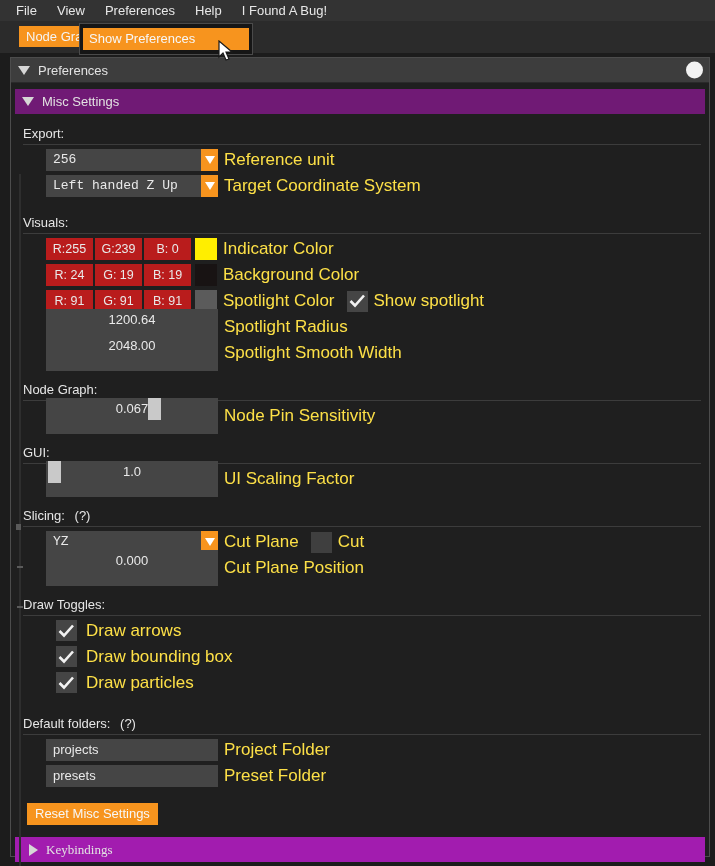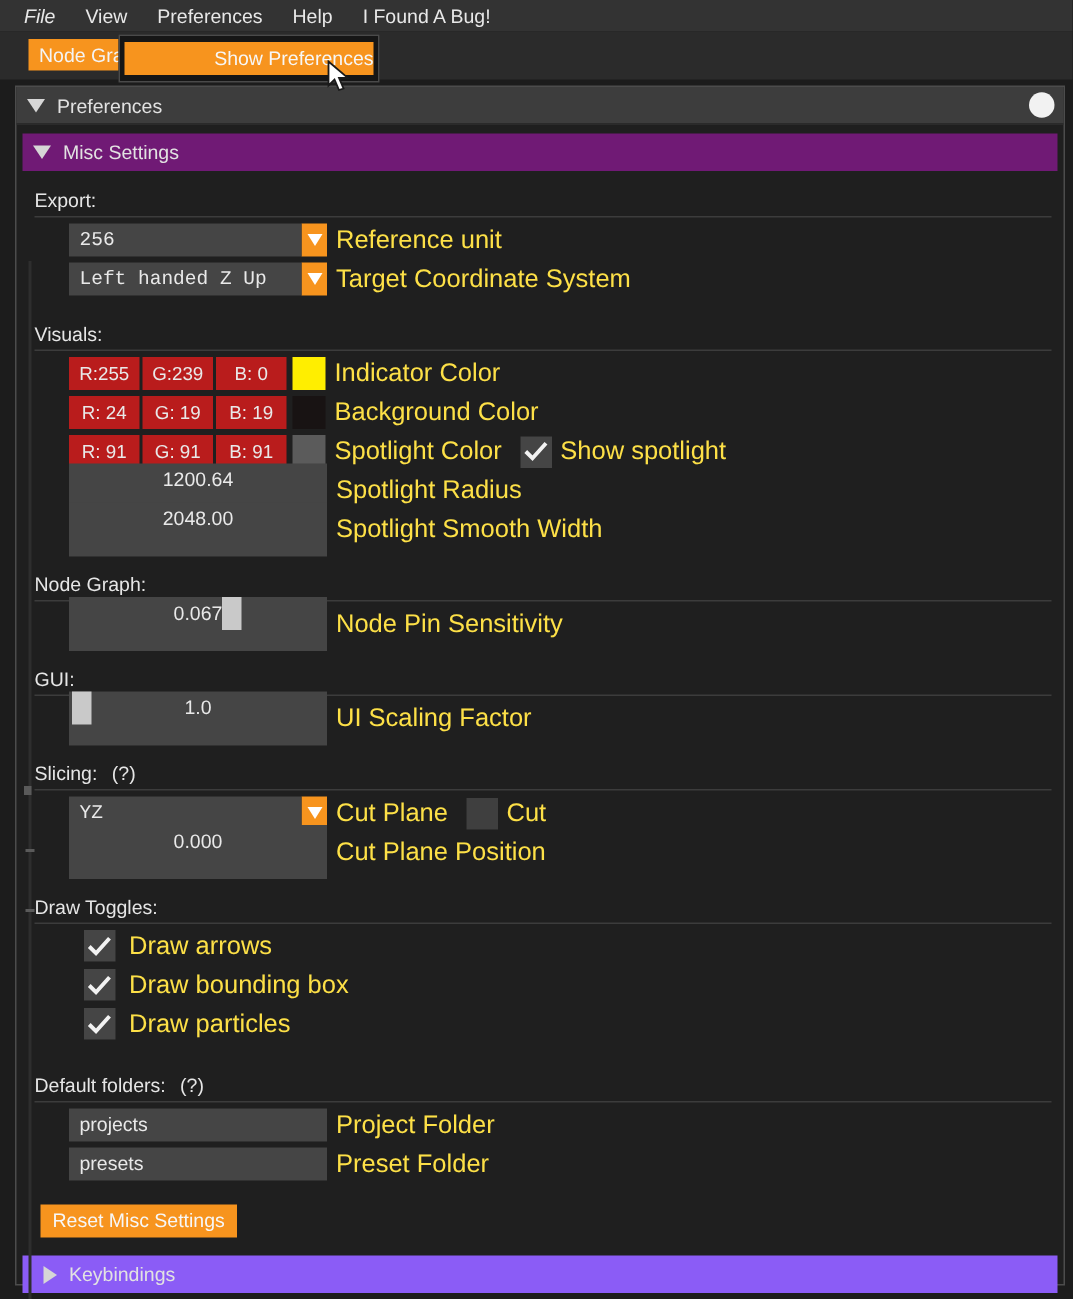--- a/index.html
+++ b/index.html
@@ -14,42 +14,41 @@
   
   .menubar {
     position: absolute; left: 0; top: 0; width: 715px; height: 21px;
     background: #333333;
     display: flex; align-items: center;
   }
   .menu-item {
     color: #e8e8e8; font-size: 13px; padding: 0 10px; line-height: 21px;
     white-space: nowrap;
   }
-  .menu-item.first { margin-left: 6px; font-style: italic; }
+  .menu-item.first { margin-left: 6px; }
 
   
   .toolbar {
     position: absolute; left: 0; top: 21px; width: 715px; height: 32px;
     background: #2b2b2b;
   }
   .tab-btn {
     position: absolute; left: 19px; top: 5px;
     width: 115px; height: 21px;
     background: #f7941e; color: #f4f4f4;
     font-size: 13px; line-height: 21px; padding-left: 7px;
     white-space: nowrap; overflow: hidden;
   }
   
   .menu-popup {
     position: absolute; left: 79px; top: 23px;
     width: 174px; height: 32px;
     background: #161616; border: 1px solid #4a4a4a;
     padding: 4px 3px;
     z-index: 40;
-    text-align: right;
   }
   .menu-popup-item {
     width: 100%; height: 22px;
     background: #f7941e; color: #f7f7f7;
     font-size: 13px; line-height: 22px; padding-left: 6px;
     white-space: nowrap;
   }
   .cursor {
     position: absolute; left: 218px; top: 40px; z-index: 60;
     width: 16px; height: 22px; pointer-events: none;
@@ -82,21 +81,21 @@
   .circle-btn {
     position: absolute; right: 6px; top: 50%; transform: translateY(-50%);
     width: 17px; height: 17px; border-radius: 50%; background: #f2f2f2;
   }
 
   .subsection-header {
     margin: 6px 4px 0 4px;
     height: 25px; background: #701a75;
     display: flex; align-items: center;
   }
-  .subsection-header.collapsed { background: #8b5cf6; }
+  .subsection-header.collapsed { background: #a21caf; font-family: Liberation Serif, serif; }
   .subsection-title { color: #e2e2e2; font-size: 13px; }
 
   .body { padding: 0 0 0 0; position: relative; }
 
   
   .group {
     margin: 0 4px; padding-top: 12px;
   }
   .group-label {
     color: #e6e6e6; font-size: 13px; padding-left: 8px; padding-bottom: 3px;

